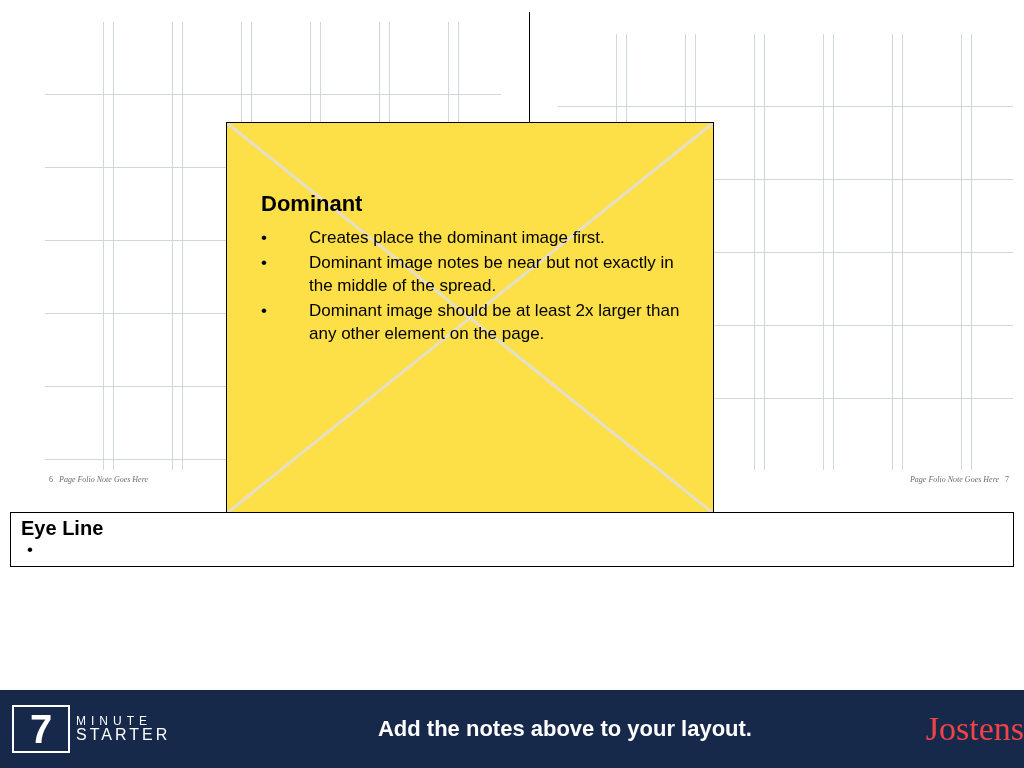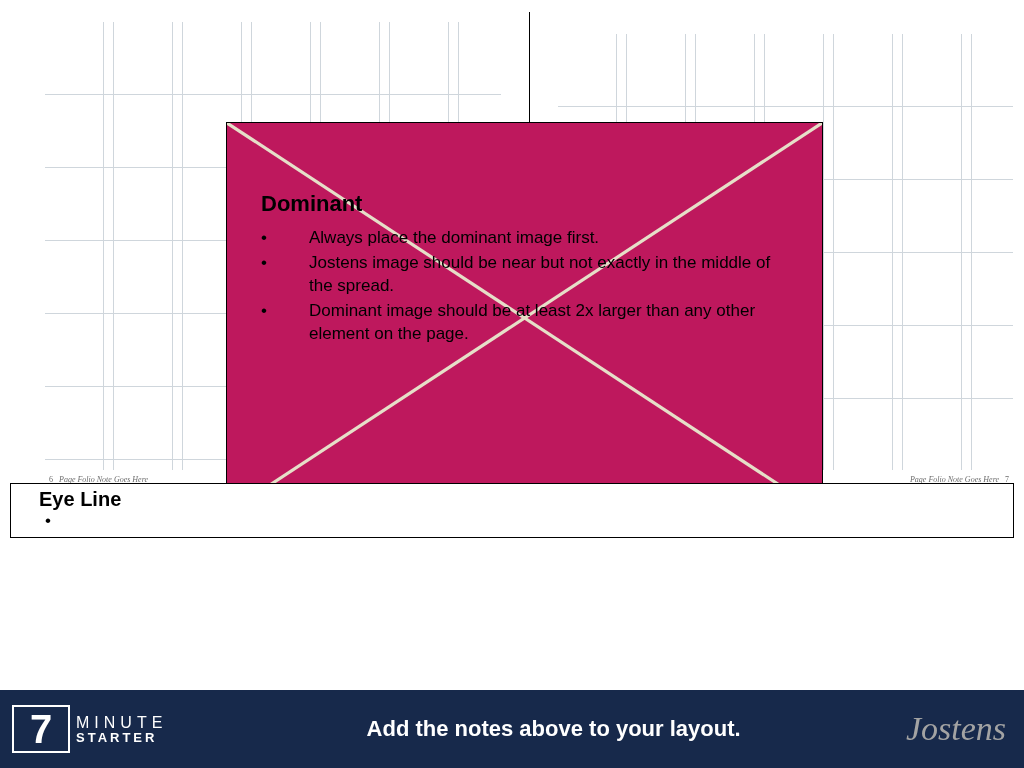--- a/index.html
+++ b/index.html
@@ -29,39 +29,39 @@
   }
   .folio { position: absolute; bottom: 24px; font-size: 8px; color: #6b6b6b; font-family: Georgia, serif; font-style: italic; }
   .folio.left { left: 28px; }
   .folio.right { right: 28px; }
   .folio .num { font-style: normal; font-weight: normal; margin: 0 4px; }
 
   
   .dominant-box {
     position: absolute;
     left: 226px; top: 122px;
-    width: 597px; height: 392px;
-    background: #be185d;
+    width: 488px; height: 392px;
+    background: #fde047;
     border: 1px solid #000;
   }
   .dominant-box svg { position: absolute; inset: 0; width: 100%; height: 100%; }
   .dominant-content { position: absolute; left: 34px; top: 68px; right: 28px; }
   .dominant-content h2 { font-size: 22px; font-weight: bold; margin-bottom: 10px; }
   .dominant-content ul { list-style: none; padding-left: 0; font-size: 17px; line-height: 1.35; }
   .dominant-content li { display: flex; margin-bottom: 2px; }
   .dominant-content li .bullet { width: 48px; flex: 0 0 48px; }
 
   
   .eyeline {
     position: absolute;
     left: 10px; right: 10px;
-    top: 483px;
+    top: 512px;
     background: #fff;
     border: 1px solid #000;
-    padding: 4px 10px 6px 28px;
+    padding: 4px 10px 6px 10px;
   }
   .eyeline h3 { font-size: 20px; font-weight: bold; }
   .eyeline .row { display: flex; font-size: 17px; }
   .eyeline .row .bullet { width: 48px; flex: 0 0 48px; text-align: left; padding-left: 6px; }
 
   
   .footer {
     position: absolute;
     left: 0; right: 0; bottom: 0;
     height: 78px;
@@ -72,29 +72,27 @@
   }
   .logo7 { display: flex; align-items: center; margin-left: 12px; }
   .seven-badge {
     width: 58px; height: 48px;
     border: 2px solid #fff;
     display: flex; align-items: center; justify-content: center;
     font-size: 40px; font-weight: 900;
     font-family: Arial, sans-serif;
   }
   .seven-side { margin-left: 6px; line-height: 1; }
-  .seven-side .line1 { font-size: 16px; letter-spacing: 5px; font-weight: 400; }
-  .seven-side .line2 { font-size: 13px; letter-spacing: 3px; font-weight: 700; }
+  .seven-side .line1 { font-size: 12px; letter-spacing: 5px; font-weight: 400; }
+  .seven-side .line2 { font-size: 16px; letter-spacing: 3px; font-weight: 400; }
   .footer-msg { flex: 1; text-align: center; padding-left: 34px; font-size: 22px; font-weight: bold; }
   .jostens {
-    margin-right: 18px;
     font-family: "Brush Script MT", cursive;
     font-size: 34px;
-    font-style: italic;
-    color: #a3a3a3;
+    color: #ef4444;
   }
 </style>
 </head>
 <body>
 
 <div class="canvas">
 
   <div class="spread">
     <div class="page">
       <div class="gridlines"></div>
@@ -115,25 +113,25 @@
   <div class="dominant-box">
     <svg viewBox="0 0 494 392" preserveAspectRatio="none">
       <line x1="0" y1="0" x2="494" y2="392" stroke="#e6dfc8" stroke-width="3"></line>
       <line x1="494" y1="0" x2="0" y2="392" stroke="#e6dfc8" stroke-width="3"></line>
     </svg>
     <div class="dominant-content">
       <h2>Dominant</h2>
       <ul>
         <li>
             <span class="bullet">•</span>
-            <span>Always place the dominant image first.</span>
+            <span>Creates place the dominant image first.</span>
           </li>
         <li>
             <span class="bullet">•</span>
-            <span>Jostens image should be near but not exactly in the middle of the spread.</span>
+            <span>Dominant image notes be near but not exactly in the middle of the spread.</span>
           </li>
         <li>
             <span class="bullet">•</span>
             <span>Dominant image should be at least 2x larger than any other element on the page.</span>
           </li>
       </ul>
     </div>
   </div>
 
   <div class="eyeline">

